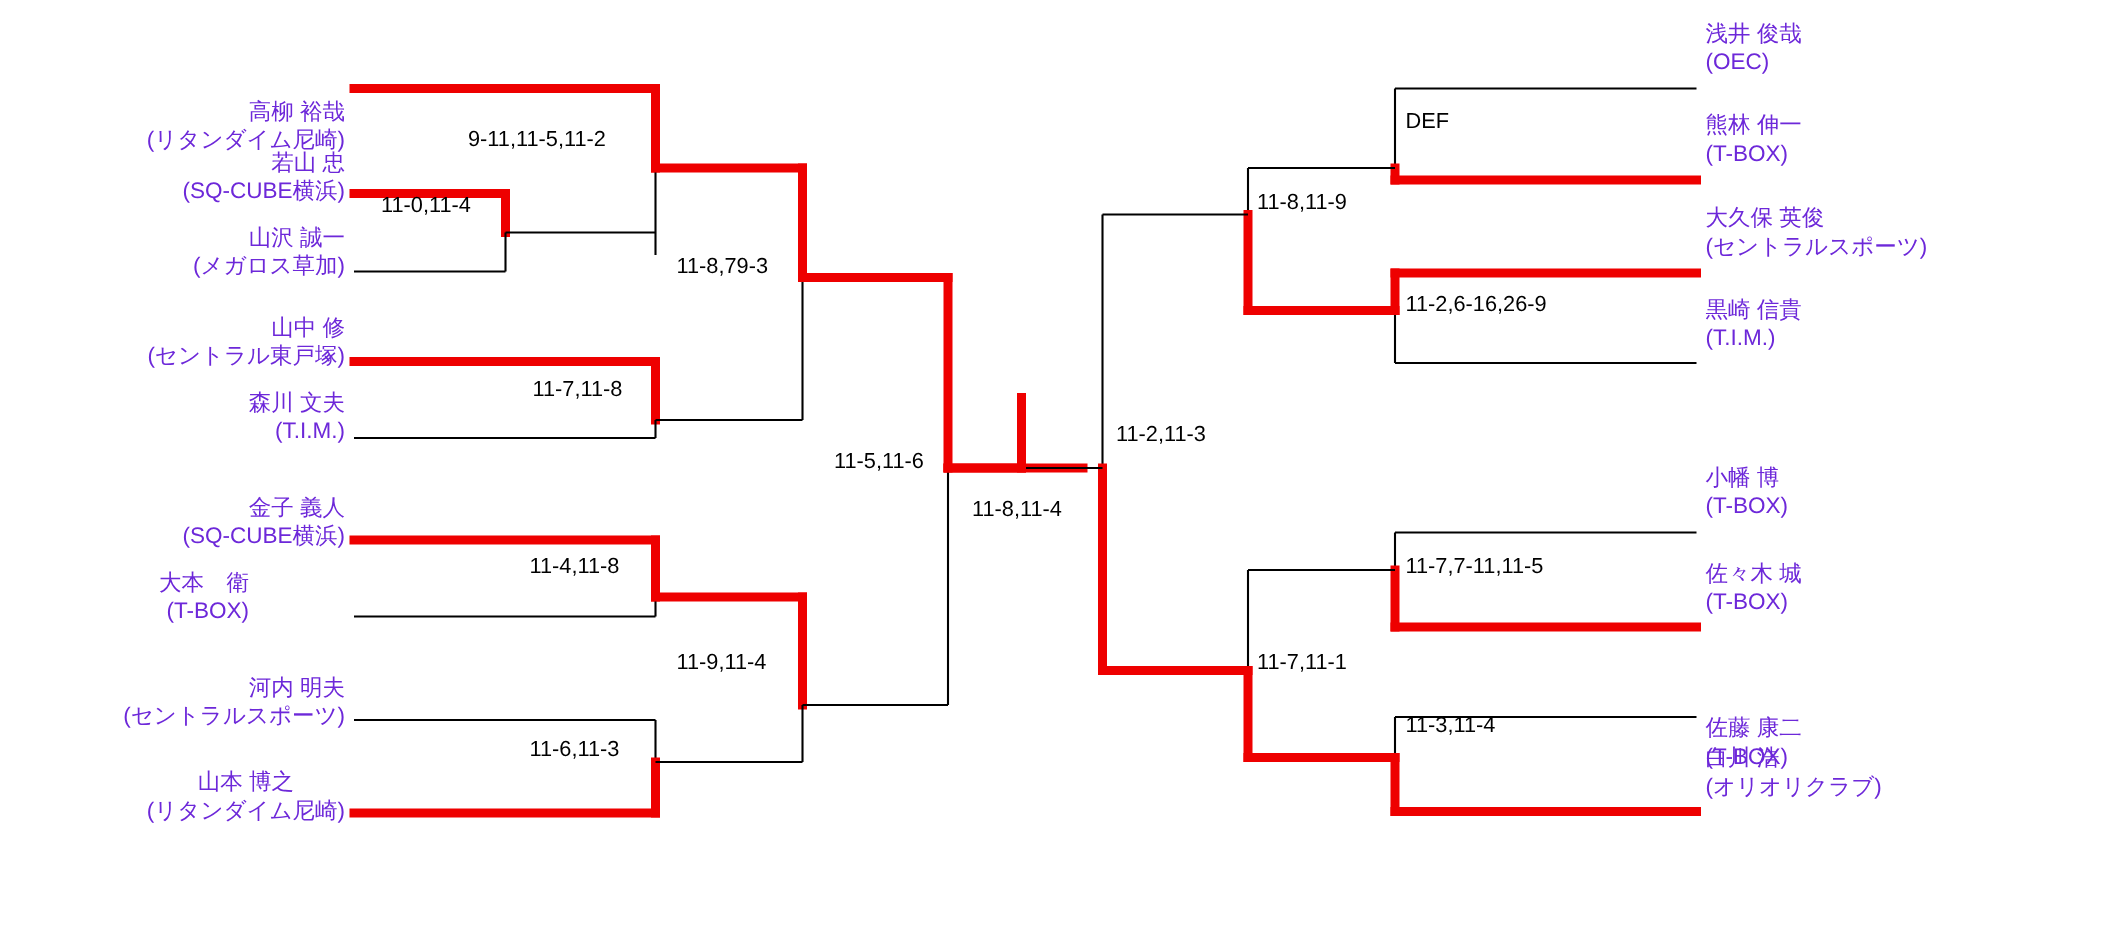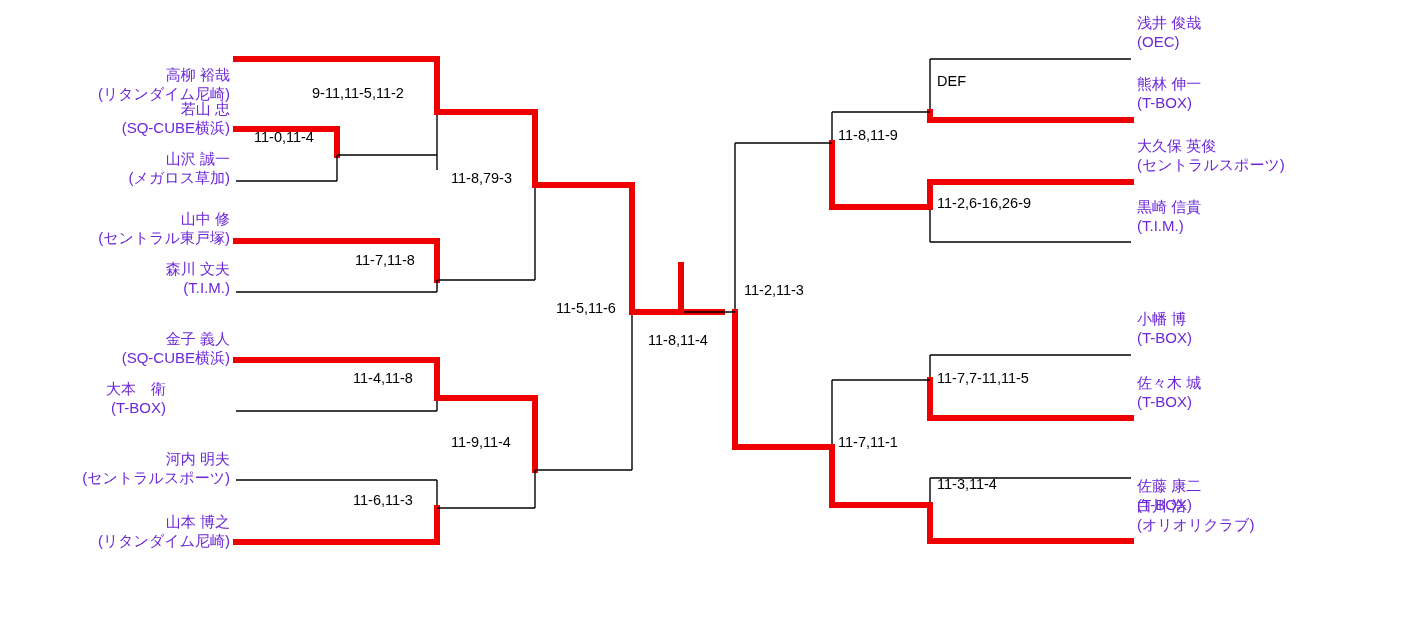--- a/index.html
+++ b/index.html
@@ -159,21 +159,21 @@
         <span class="pclub">(SQ-CUBE横浜)</span>
       </div>
       <div class="player left" style="right: 1244px; top: 379px;">
         <span class="pname">大本　衛</span>
         <span class="pclub">(T-BOX)</span>
       </div>
       <div class="player left" style="right: 1180px; top: 449px;">
         <span class="pname">河内 明夫</span>
         <span class="pclub">(セントラルスポーツ)</span>
       </div>
-      <div class="player left" style="right: 1180px; top: 512px;">
+      <div class="player left" style="right: 1180px; top: 512px; text-align: center;">
         <span class="pname">山本 博之</span>
         <span class="pclub">(リタンダイム尼崎)</span>
       </div>
     </div>
   <div id="players-right">
       <div class="player right" style="left: 1137px; top: 13px;">
         <span class="pname">浅井 俊哉</span>
         <span class="pclub">(OEC)</span>
       </div>
       <div class="player right" style="left: 1137px; top: 74px;">

